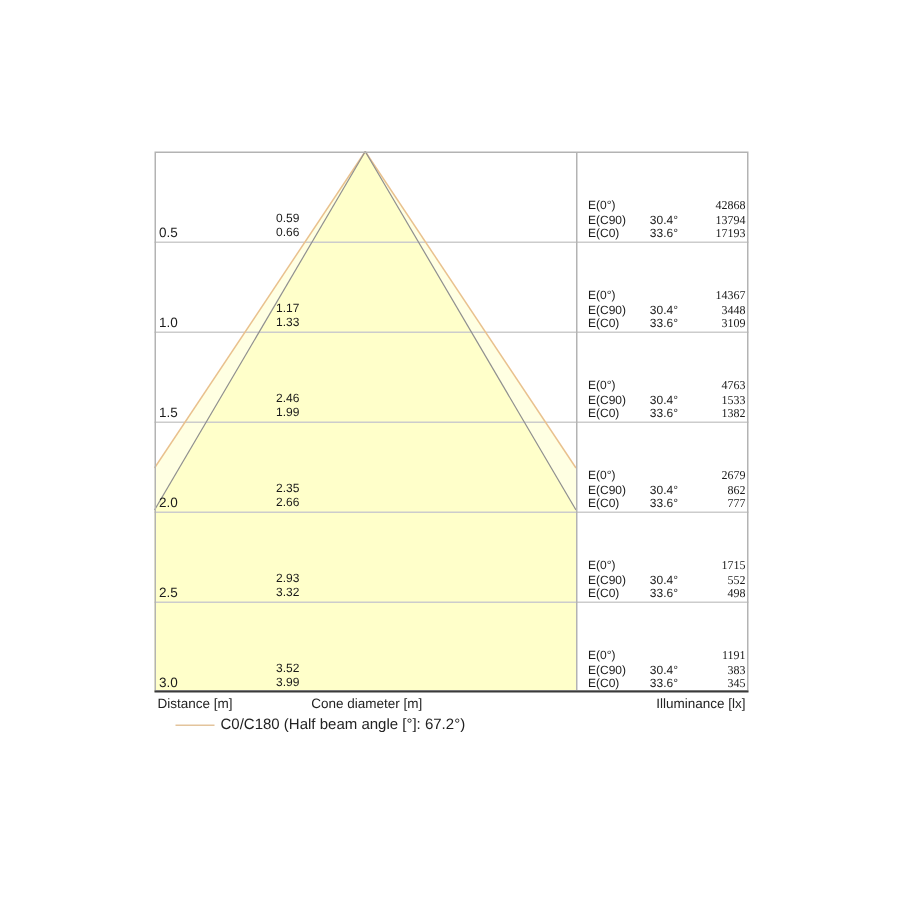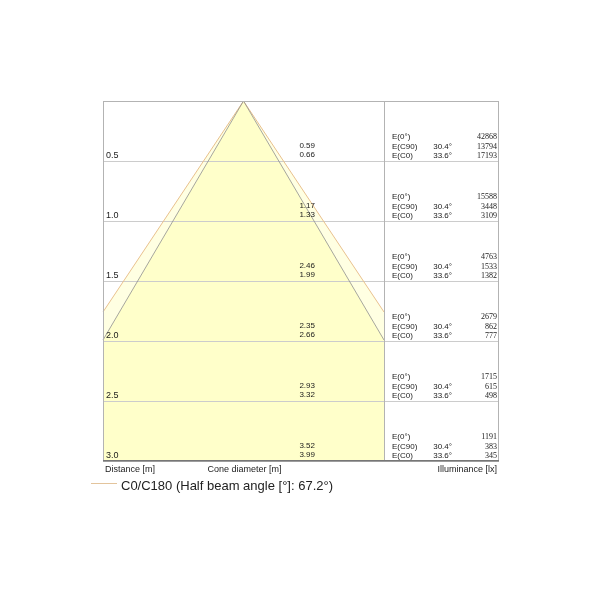--- a/index.html
+++ b/index.html
@@ -2,32 +2,32 @@
 <html><head>
 <meta charset="utf-8">
 <style>
   html,body{margin:0;padding:0;background:#ffffff;}
   .stage{position:relative;width:600px;height:600px;background:#ffffff;overflow:hidden;
          font-family:"Liberation Sans", sans-serif;color:#1a1a1a;}
   .stage svg{position:absolute;left:0;top:0;}
   .row{position:absolute;left:103px;width:396px;height:30px;}
   .r0{top:131px}.r1{top:191px}.r2{top:251px}.r3{top:311px}.r4{top:371px}.r5{top:431px}
   .dist{position:absolute;left:3px;bottom:1px;font-size:9px;line-height:10px;}
-  .cones{position:absolute;left:92px;width:120px;bottom:2px;text-align:right;
+  .cones{position:absolute;left:81px;width:120px;bottom:2px;text-align:left;
          font-size:8px;line-height:8.5px;}
   .eline{position:absolute;left:289px;right:2px;height:9px;font-size:8px;line-height:9px;}
   .el1{bottom:20px}.el2{bottom:10.5px}.el3{bottom:1px}
   .elab{position:absolute;left:0;}
   .eang{position:absolute;right:45px;width:42px;text-align:right;}
   .eval{position:absolute;right:0;width:52px;text-align:right;font-family:Liberation Serif, serif;}
   .footer-label{position:absolute;top:464px;font-size:9px;color:#222;}
   .f-dist{left:105px;}
   .f-cone{left:184px;width:121px;text-align:center;}
   .f-illum{left:380px;width:117px;text-align:right;}
-  .legend-row{position:absolute;left:86px;width:394px;height:10px;font-size:13px;color:#222;}
+  .legend-row{position:absolute;left:112px;width:394px;height:10px;font-size:10px;color:#222;}
   .lg0{top:478px}.lg1{top:488px}
   .legend-swatch{position:absolute;left:5px;top:5px;width:26px;height:0;}
   .sw0{border-top:1px solid #e3c49c;}
   .sw1{border-top:1px solid #999999;}
   .legend-text{position:absolute;left:35px;top:0;white-space:nowrap;}
 </style>
 </head>
 <body>
 
 <div class="stage">
@@ -85,21 +85,21 @@
   </div>
 
   <div class="row r1">
     <span class="dist">1.0</span>
     <div class="cones">
       <div>1.17</div>
       <div>1.33</div>
     </div>
     <div class="eline el1">
       <span class="elab">E(0°)</span>
-      <span class="eval">15588</span>
+      <span class="eval">14367</span>
     </div>
     <div class="eline el2">
       <span class="elab">E(C90)</span>
       <span class="eang">30.4°</span>
       <span class="eval">3448</span>
     </div>
     <div class="eline el3">
       <span class="elab">E(C0)</span>
       <span class="eang">33.6°</span>
       <span class="eval">3109</span>
@@ -156,21 +156,21 @@
       <div>2.93</div>
       <div>3.32</div>
     </div>
     <div class="eline el1">
       <span class="elab">E(0°)</span>
       <span class="eval">1715</span>
     </div>
     <div class="eline el2">
       <span class="elab">E(C90)</span>
       <span class="eang">30.4°</span>
-      <span class="eval">615</span>
+      <span class="eval">552</span>
     </div>
     <div class="eline el3">
       <span class="elab">E(C0)</span>
       <span class="eang">33.6°</span>
       <span class="eval">498</span>
     </div>
   </div>
 
   <div class="row r5">
     <span class="dist">3.0</span>

